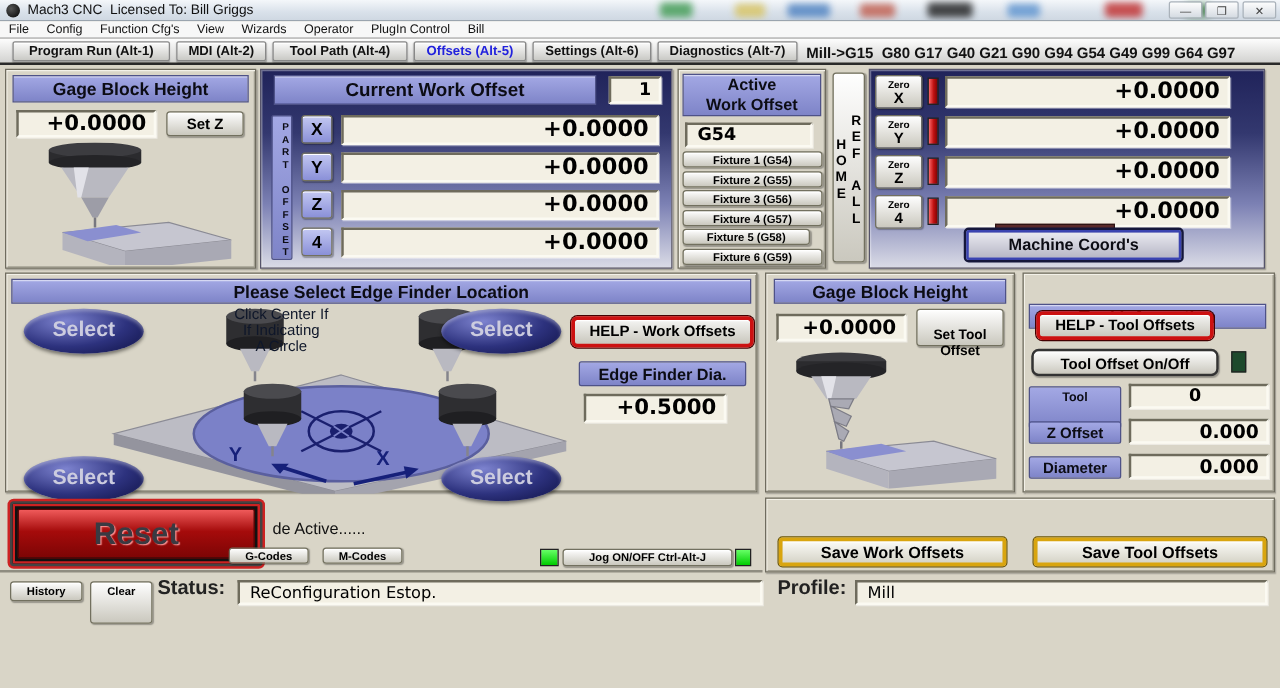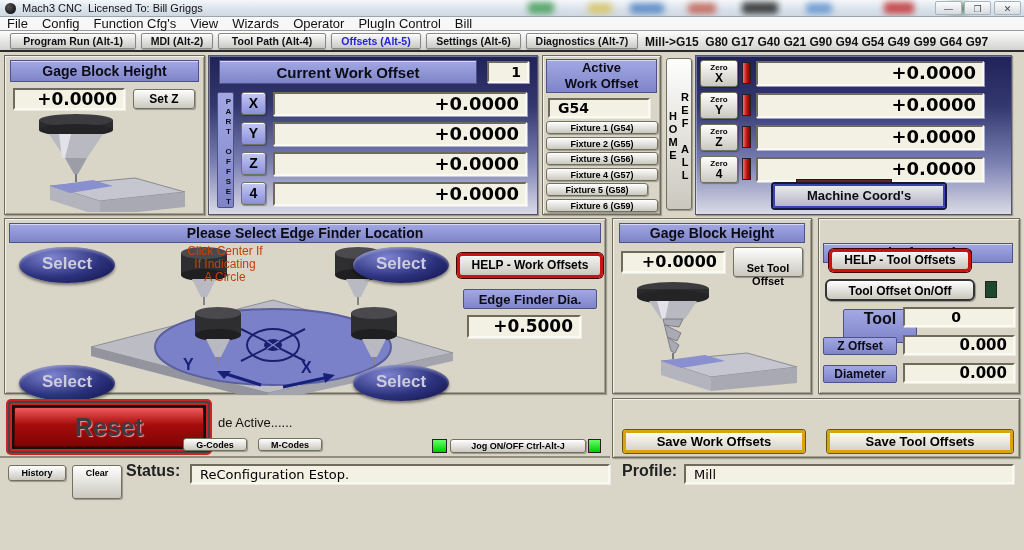--- a/index.html
+++ b/index.html
@@ -13,21 +13,21 @@
     border-bottom:1px solid #9aa4ae; overflow:hidden; }
   .app-icon { left:5px; top:3px; width:11px; height:11px; border-radius:50%;
     background:radial-gradient(circle at 35% 35%, #555, #000); }
   .title-text { left:22px; top:2px; font-size:11px; color:#111; white-space:pre; }
   .blur-blob { filter:blur(3px); opacity:.8; border-radius:3px; }
   .winbtn { top:1px; width:27px; height:14px; text-align:center; font-size:9px; line-height:14px;
     color:#444; background:linear-gradient(#fdfdfd,#d5dbe2); border:1px solid #aab2ba; border-radius:2px; }
 
   #menubar { left:0; top:17px; width:1024px; height:14px; background:#f7f7f7;
     border-bottom:1px solid #999; display:flex; align-items:center; }
-  .menu-item { font-size:13px; color:#111; padding:0 7px; cursor:default; }
+  .menu-item { font-size:10px; color:#111; padding:0 7px; cursor:default; }
 
   
   #tabrow { left:0; top:31px; width:1024px; height:21px;
     background:linear-gradient(#fdfdfd,#d2d2d0); border-bottom:2px solid #2a2a2a; }
   .tab { top:2px; height:16px; background:linear-gradient(#fbfbfb,#c9c9c5);
     border:1px solid #888; border-radius:2px;
     box-shadow:inset 0 1px 0 #fff, 0 1px 1px rgba(0,0,0,.25);
     font-size:10.5px; font-weight:bold; color:#111; text-align:center; line-height:15px; }
   .tab.active { color:#2222dd; }
   #gcode-line { left:645px; top:4px; font-size:12px; font-weight:bold; color:#111; white-space:pre; }
@@ -228,21 +228,21 @@
       <polygon points="279,94 303,94 294,112 288,112" fill="#b9b9c1"></polygon>
         <line x1="291" y1="112" x2="291" y2="120" stroke="#84848c" stroke-width="2"></line>
     </g>
 
     <line x1="178" y1="140" x2="140" y2="128" stroke="#16207a" stroke-width="3"></line>
     <polygon points="134,126 148,126 141,134" fill="#16207a"></polygon>
     <line x1="200" y1="142" x2="246" y2="132" stroke="#16207a" stroke-width="3"></line>
     <polygon points="252,130 240,128 242,138" fill="#16207a"></polygon>
   </svg>
 
-  <div class="abs" style="left:140px;top:26px;width:160px;text-align:center;font-size:12px;line-height:13px;color:#c2410c;">
+  <div class="abs" style="left:140px;top:26px;width:160px;text-align:center;font-size:12px;line-height:13px;color:#0f172a;">
     <div>Click Center If</div>
     <div>If Indicating</div>
     <div>A Circle</div>
   </div>
 
   <span class="abs" style="left:178px;top:137px;font-size:16px;font-weight:bold;color:#16207a;">Y</span>
   <span class="abs" style="left:296px;top:140px;font-size:16px;font-weight:bold;color:#16207a;">X</span>
 
   <div class="abs oval" style="left:14px;top:28px;width:96px;height:36px;line-height:34px;">Select</div>
   <div class="abs oval" style="left:348px;top:28px;width:96px;height:36px;line-height:34px;">Select</div>
@@ -271,21 +271,21 @@
     <path d="M42,38 L62,38 L58,46 L44,44 L60,52 L56,60 L46,56 L58,64 L54,72 L50,70 Z" fill="#aaaab4" stroke="#7c7c86" stroke-width="1"></path>
     <line x1="52" y1="72" x2="52" y2="78" stroke="#77777f" stroke-width="2"></line>
   </svg>
 </div>
 
 <div class="abs panel" style="left:818px;top:218px;width:202px;height:176px;">
   <div class="abs hdr" style="left:4px;top:4px;width:190px;height:20px;font-size:14px;line-height:19px;margin-top:20px;">Tool Information</div>
   <div class="abs helpbtn" style="left:10px;top:30px;width:142px;height:23px;font-size:12px;line-height:17px;">HELP - Tool Offsets</div>
   <div class="abs btn" style="left:6px;top:60px;width:150px;height:22px;font-size:12px;line-height:20px;border:2px solid #333;border-radius:6px;">Tool Offset On/Off</div>
   <div class="abs led darkgreen" style="left:166px;top:62px;width:12px;height:17px;"></div>
-  <div class="abs lbl-chip" style="left:4px;top:90px;width:74px;height:34px;font-size:16px;line-height:17px;margin-left:20px;">Tool</div>
+  <div class="abs lbl-chip" style="left:4px;top:90px;width:74px;height:34px;font-size:10px;line-height:17px;">Tool</div>
   <div class="abs dro" style="left:84px;top:88px;width:112px;height:20px;font-size:14px;line-height:17px;text-align:center;">0</div>
   <div class="abs lbl-chip" style="left:4px;top:118px;width:74px;height:18px;font-size:12px;line-height:17px;">Z Offset</div>
   <div class="abs dro" style="left:84px;top:116px;width:112px;height:20px;font-size:15px;line-height:17px;">0.000</div>
   <div class="abs lbl-chip" style="left:4px;top:146px;width:74px;height:18px;font-size:12px;line-height:17px;">Diameter</div>
   <div class="abs dro" style="left:84px;top:144px;width:112px;height:20px;font-size:15px;line-height:17px;">0.000</div>
 </div>
 
 <div class="abs" style="left:8px;top:401px;width:202px;height:52px;background:#111;border:2px solid #444;box-shadow:0 0 0 2px #cc2222, inset 0 0 0 2px #cc2222;border-radius:3px;padding:4px;">
   <div style="width:100%;height:100%;background:linear-gradient(#ef5a5a,#a50b0b 45%,#7d0505);border:1px solid #5c0404;border-radius:2px;text-align:center;font-size:25px;font-weight:bold;color:#3a3a42;line-height:38px;text-shadow:1px 1px 1px #ff9a9a;cursor:pointer;">Reset</div>
 </div>

